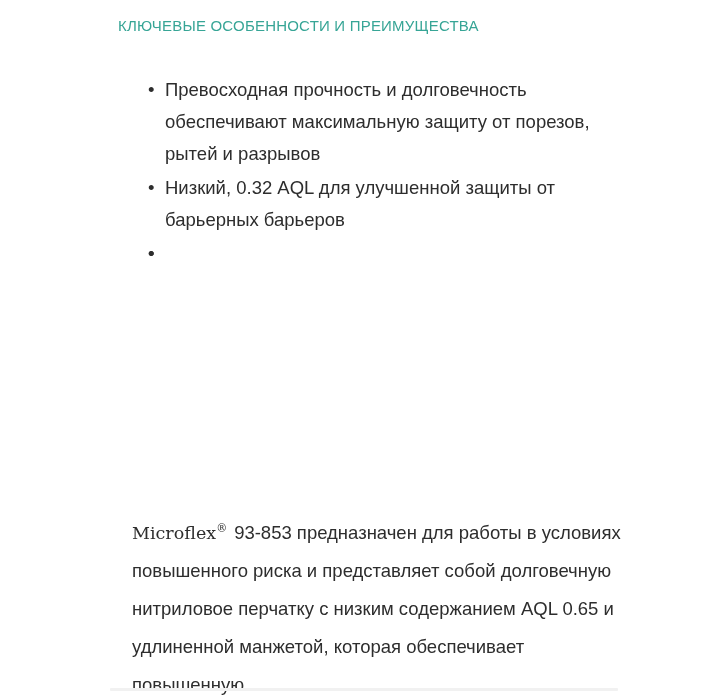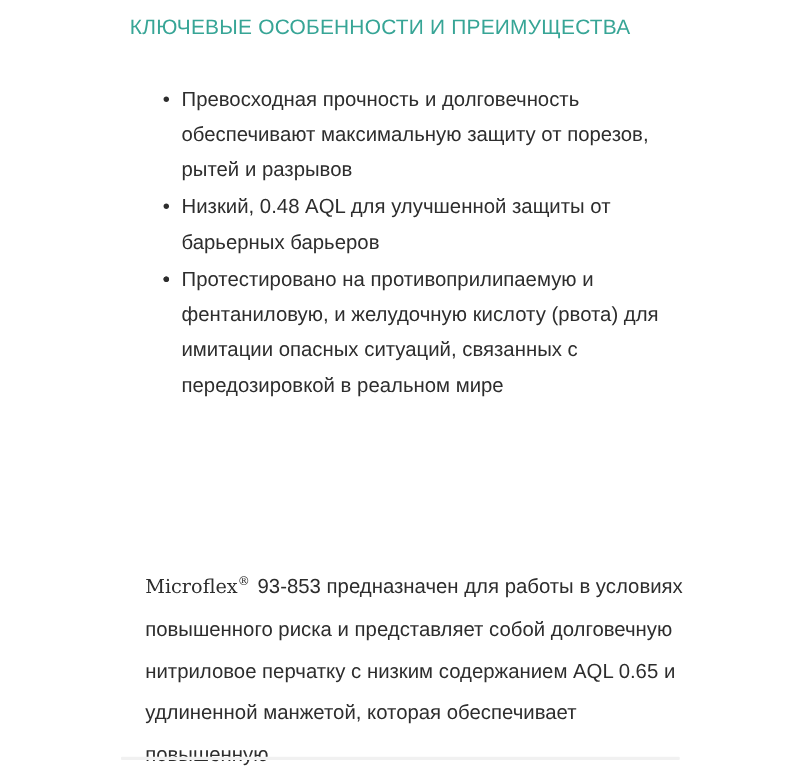--- a/index.html
+++ b/index.html
@@ -30,21 +30,21 @@
   .content {
     position: absolute;
     left: 118px;
     top: 0;
     width: 500px;
   }
 
   .section-heading {
     margin: 0;
     padding-top: 14px;
-    font-size: 19px;
+    font-size: 15px;
     font-weight: 400;
     letter-spacing: 0.2px;
     line-height: 24px;
     color: #37a596;
     white-space: nowrap;
   }
 
   .feature-list {
     list-style: none;
     margin: 0;
@@ -119,28 +119,27 @@
 
     <h2 class="section-heading">КЛЮЧЕВЫЕ ОСОБЕННОСТИ И ПРЕИМУЩЕСТВА</h2>
 
     <ul class="feature-list">
       <li class="feature-item">
         <span class="bullet">•</span>
         <span>Превосходная прочность и долговечность обеспечивают максимальную защиту от порезов, рытей и разрывов</span>
       </li>
       <li class="feature-item">
         <span class="bullet">•</span>
-        <span>Низкий, 0.48 AQL для улучшенной защиты от барьерных барьеров</span>
+        <span>Низкий, 0.32 AQL для улучшенной защиты от барьерных барьеров</span>
       </li>
       <li class="feature-item">
         <span class="bullet">•</span>
       </li>
       <li class="feature-item">
         <span class="bullet">•</span>
-        <span>Протестировано на противоприлипаемую и фентаниловую, и желудочную кислоту (рвота) для имитации опасных ситуаций, связанных с передозировкой в реальном мире</span>
       </li>
     </ul>
 
   </div>
 
   <p class="body-paragraph">
     <span class="brand-name">Microflex</span><span class="brand-mark">®</span><span class="brand-gap"></span><span>93-853 предназначен для работы в условиях повышенного риска и представляет собой долговечную нитриловое перчатку с низким содержанием AQL 0.65 и удлиненной манжетой, которая обеспечивает повышенную</span>
   </p>
 
   <div class="bottom-divider"></div>

